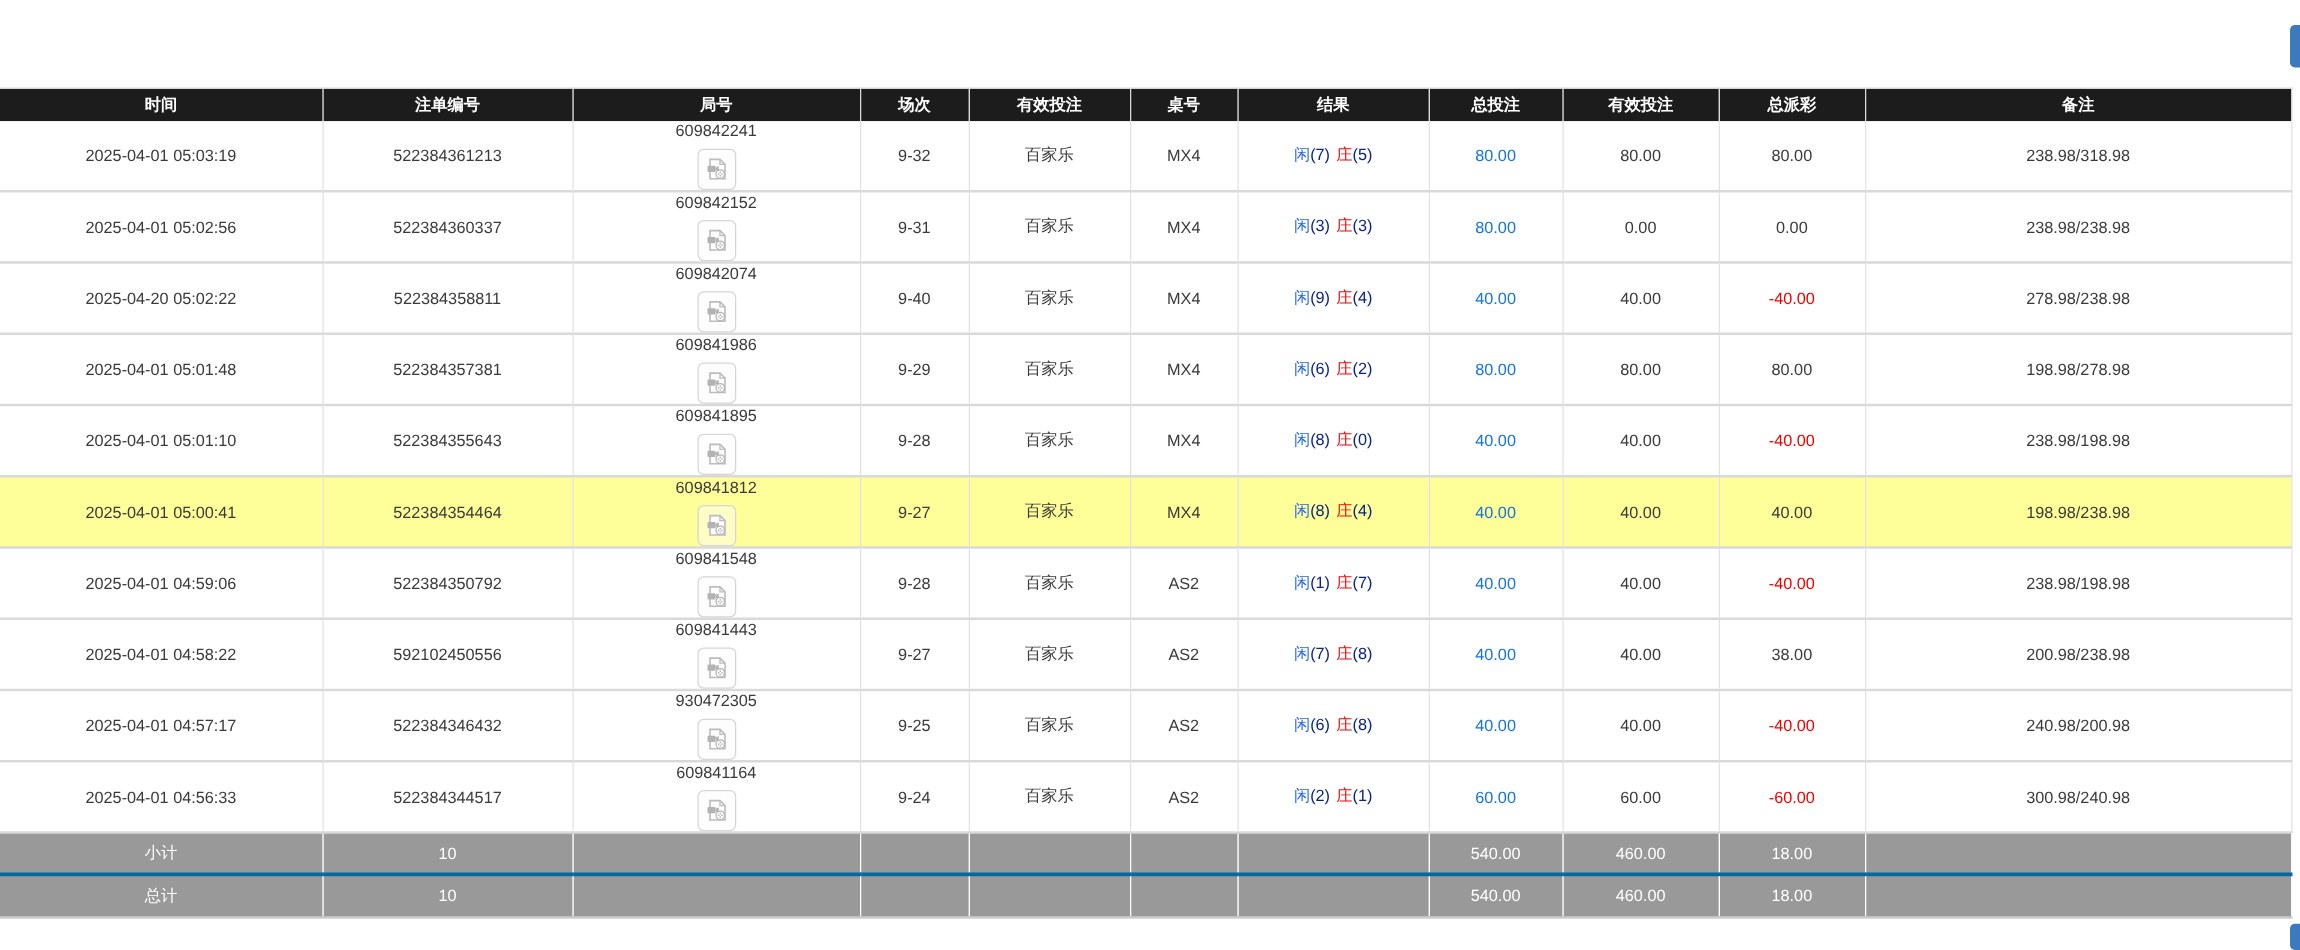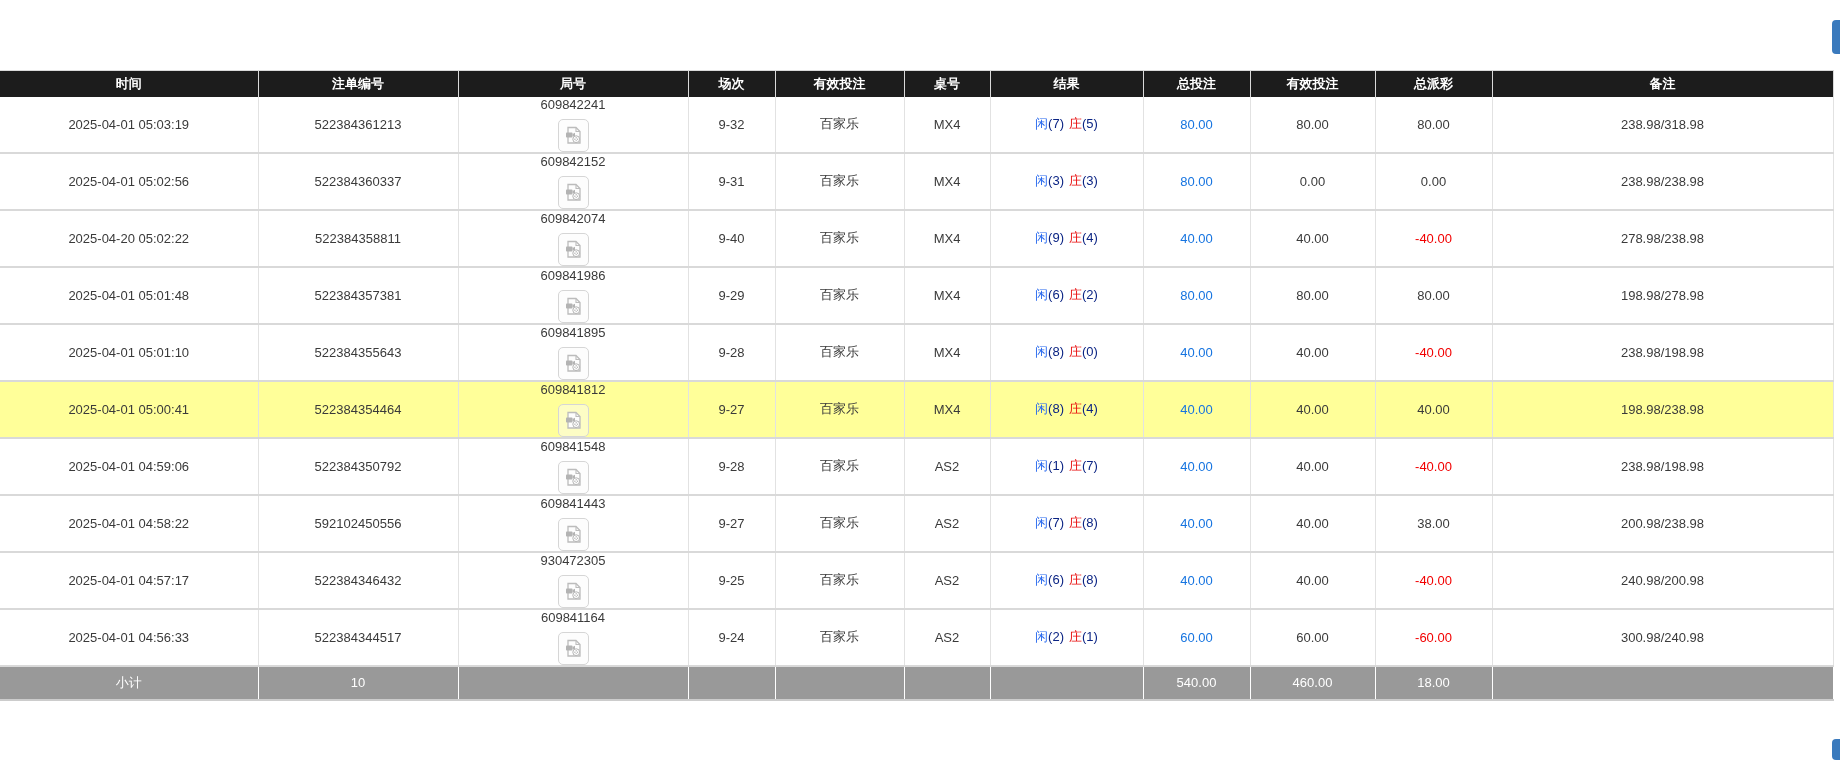--- a/index.html
+++ b/index.html
@@ -459,17 +459,30 @@
       <td></td>
       <td></td>
       <td></td>
       <td></td>
       <td></td>
       <td>540.00</td>
       <td>460.00</td>
       <td>18.00</td>
       <td></td>
     </tr>
+    <tr class="summary">
+      <td>总计</td>
+      <td>10</td>
+      <td></td>
+      <td></td>
+      <td></td>
+      <td></td>
+      <td></td>
+      <td>540.00</td>
+      <td>460.00</td>
+      <td>18.00</td>
+      <td></td>
+    </tr>
   </tbody>
 </table>
 </div>
 
 <button class="edge-btn bottom"></button>
 
 </body></html>

